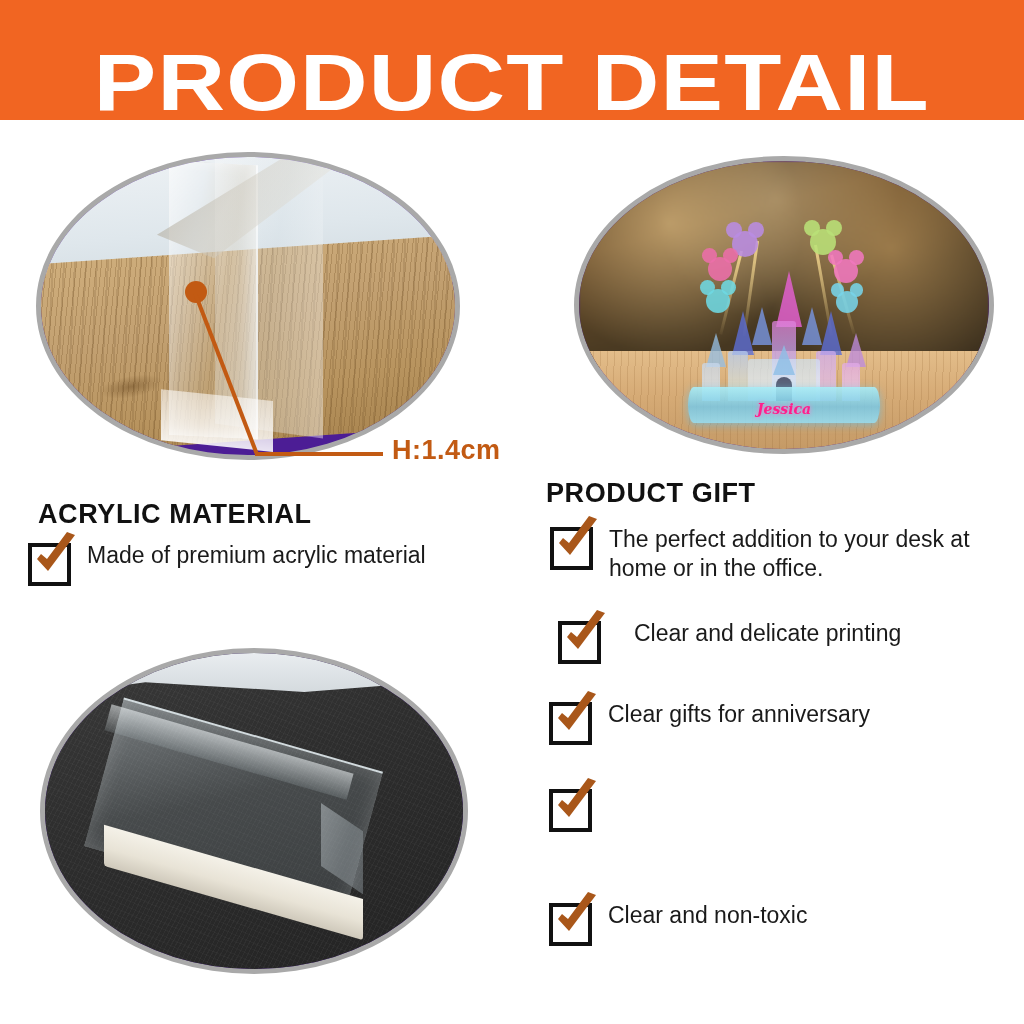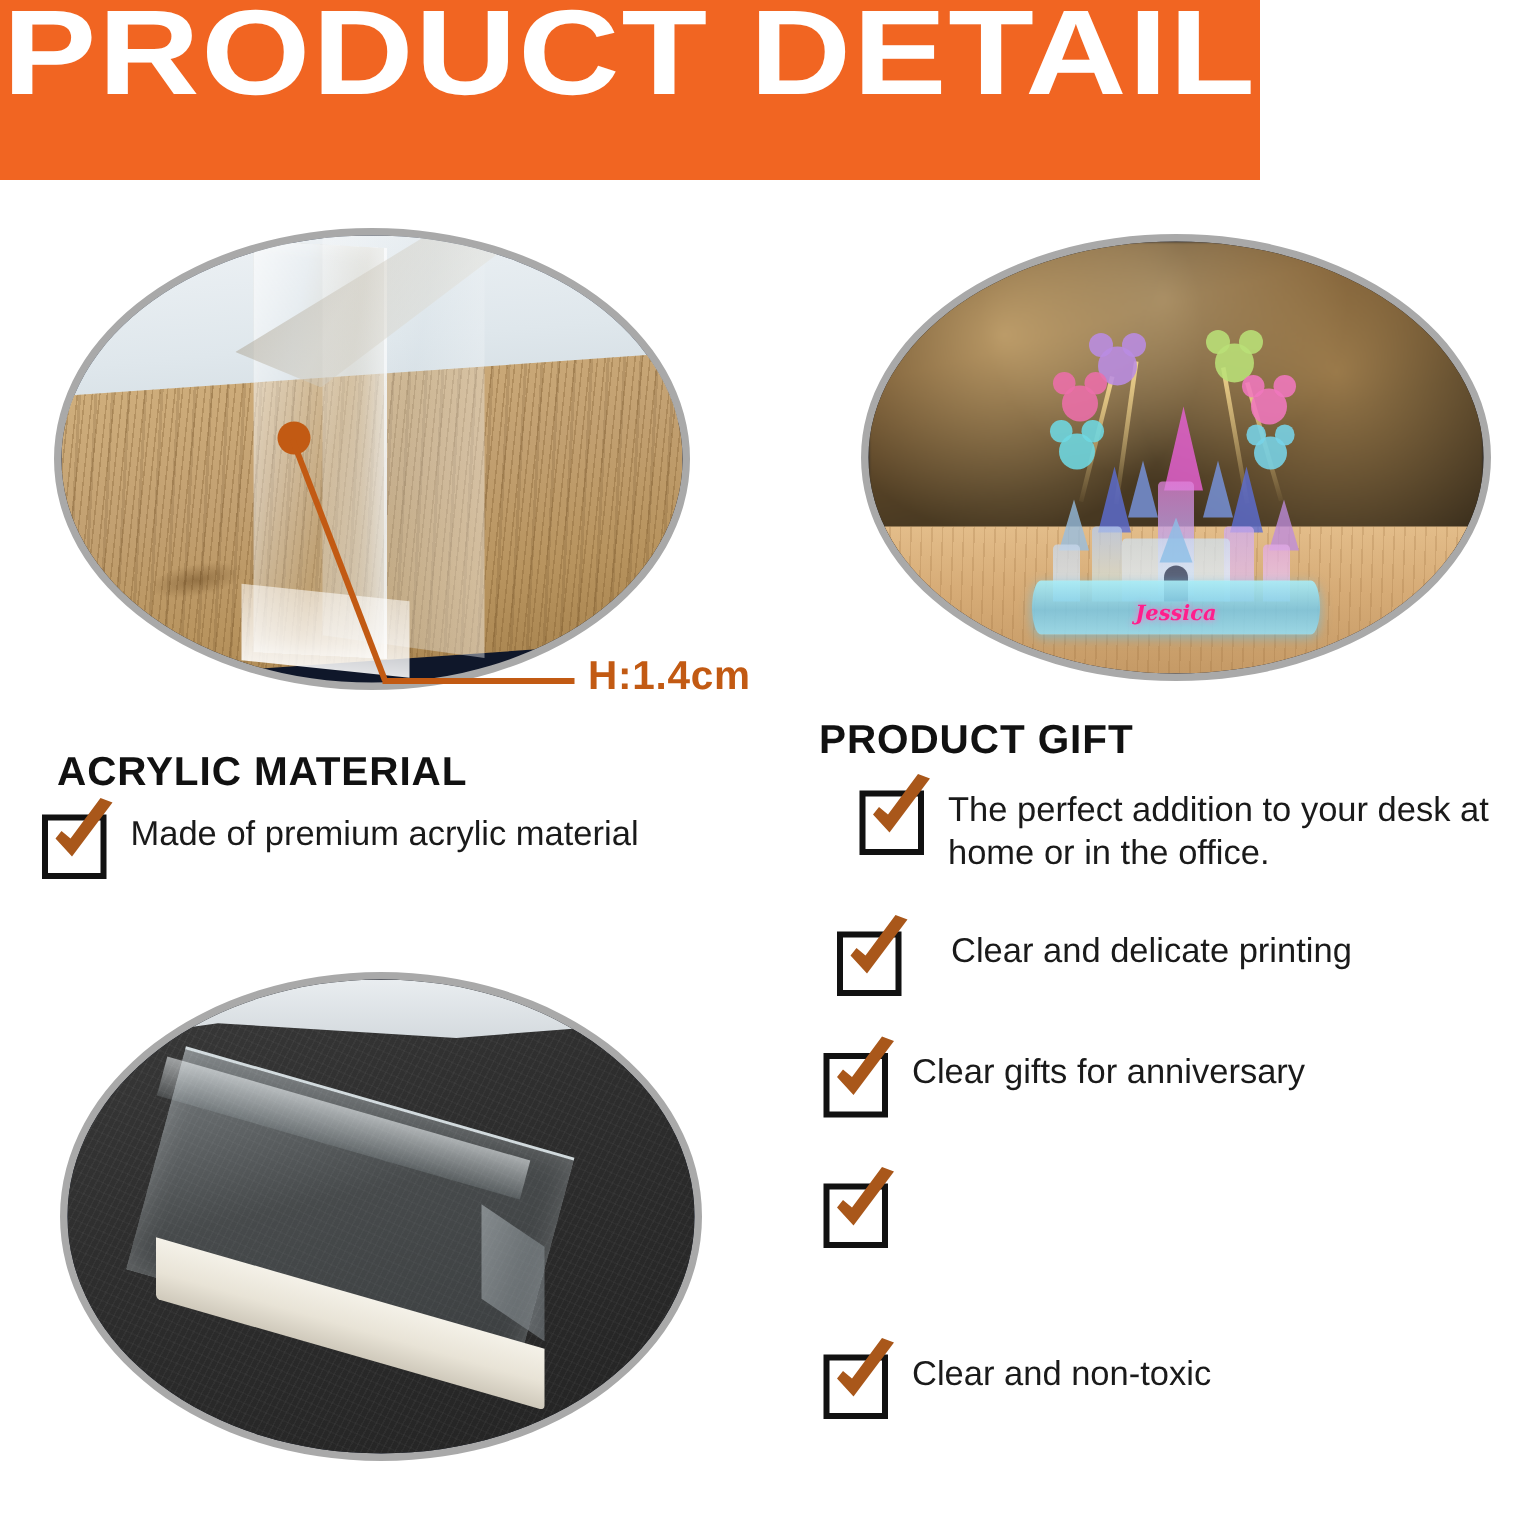--- a/index.html
+++ b/index.html
@@ -13,24 +13,24 @@
     height: 1024px;
     overflow: hidden;
     font-family: "Liberation Sans", sans-serif;
     position: relative;
   }
 
   
   .banner {
     position: absolute;
     left: 0; top: 0;
-    width: 840px; height: 120px;
+    width: 1024px; height: 120px;
     background: #F16522;
     display: flex;
-    align-items: flex-start;
+    align-items: flex-end;
     justify-content: center;
   }
   .banner-title {
     color: #ffffff;
     font-family: "Liberation Sans", sans-serif;
     font-weight: bold;
     font-size: 76px;
     line-height: 76px;
     letter-spacing: 1px;
     transform: scaleX(1.23) scaleY(1.06);
@@ -39,21 +39,21 @@
     margin-top: -2px;
   }
 
   
   .oval {
     position: absolute;
     border-radius: 50%;
     border: 5px solid #A9A9A9;
     box-sizing: border-box;
     overflow: hidden;
-    background: #0f172a;
+    background: #4c1d95;
   }
 
   
   #oval-acrylic-edge {
     left: 36px; top: 152px;
     width: 424px; height: 308px;
   }
   .wood-scene { position:absolute; inset:0; }
   .wood-wall {
     position: absolute; left:0; top:0; width:100%; height:42%;
@@ -323,21 +323,21 @@
   }
   .feature-text {
     margin-left: 16px;
     font-size: 23px;
     line-height: 29px;
     color: #1a1a1a;
     max-width: 400px;
   }
 
   #feature-acrylic-0 { left: 28px;  top: 541px; }
-  #feature-gift-0    { left: 573px; top: 525px; }
+  #feature-gift-0    { left: 550px; top: 525px; }
   #feature-gift-1    { left: 558px; top: 619px; gap: 17px; }
   #feature-gift-2    { left: 549px; top: 700px; }
   #feature-gift-3    { left: 549px; top: 787px; }
   #feature-gift-4    { left: 549px; top: 901px; }
 
   #feature-acrylic-0 .feature-text { max-width: 460px; }
   #feature-gift-0 .feature-text,
   #feature-gift-3 .feature-text { max-width: 402px; }
 </style>
 </head>

